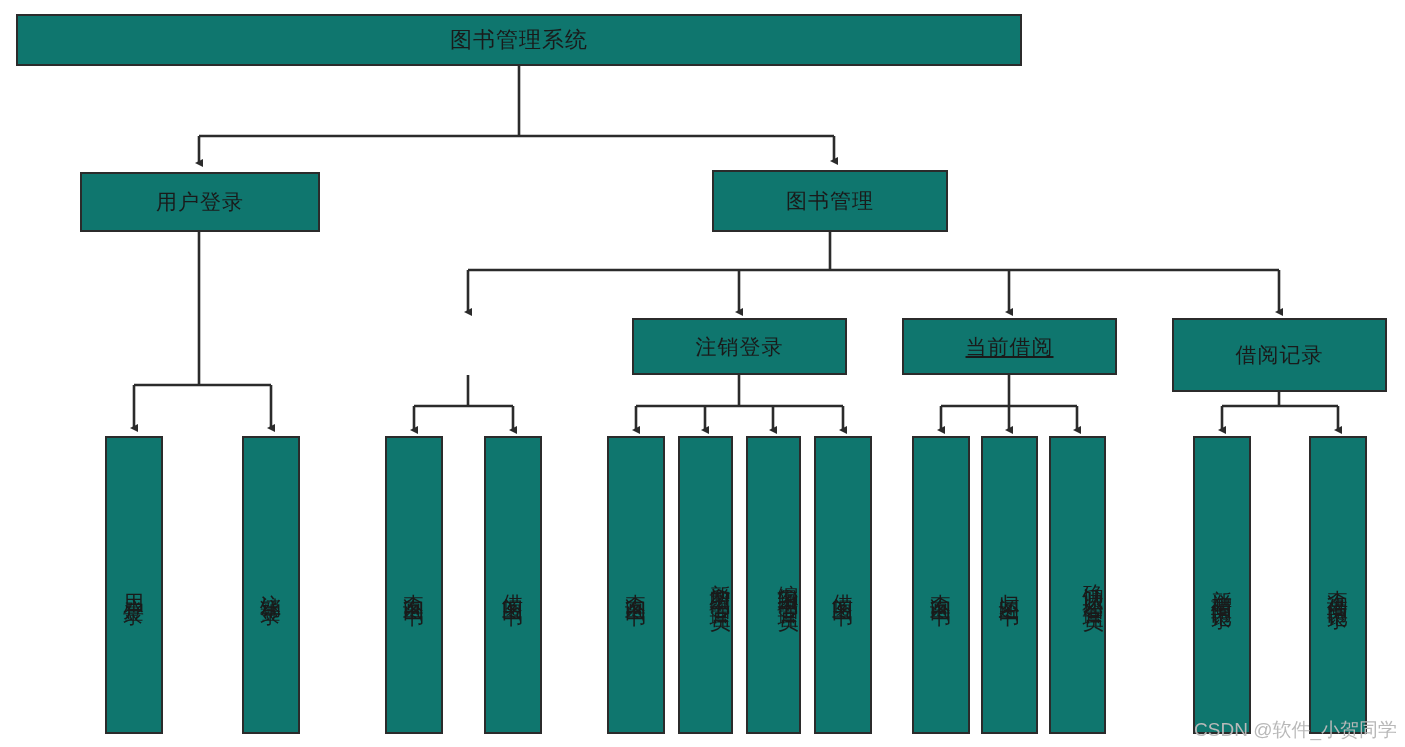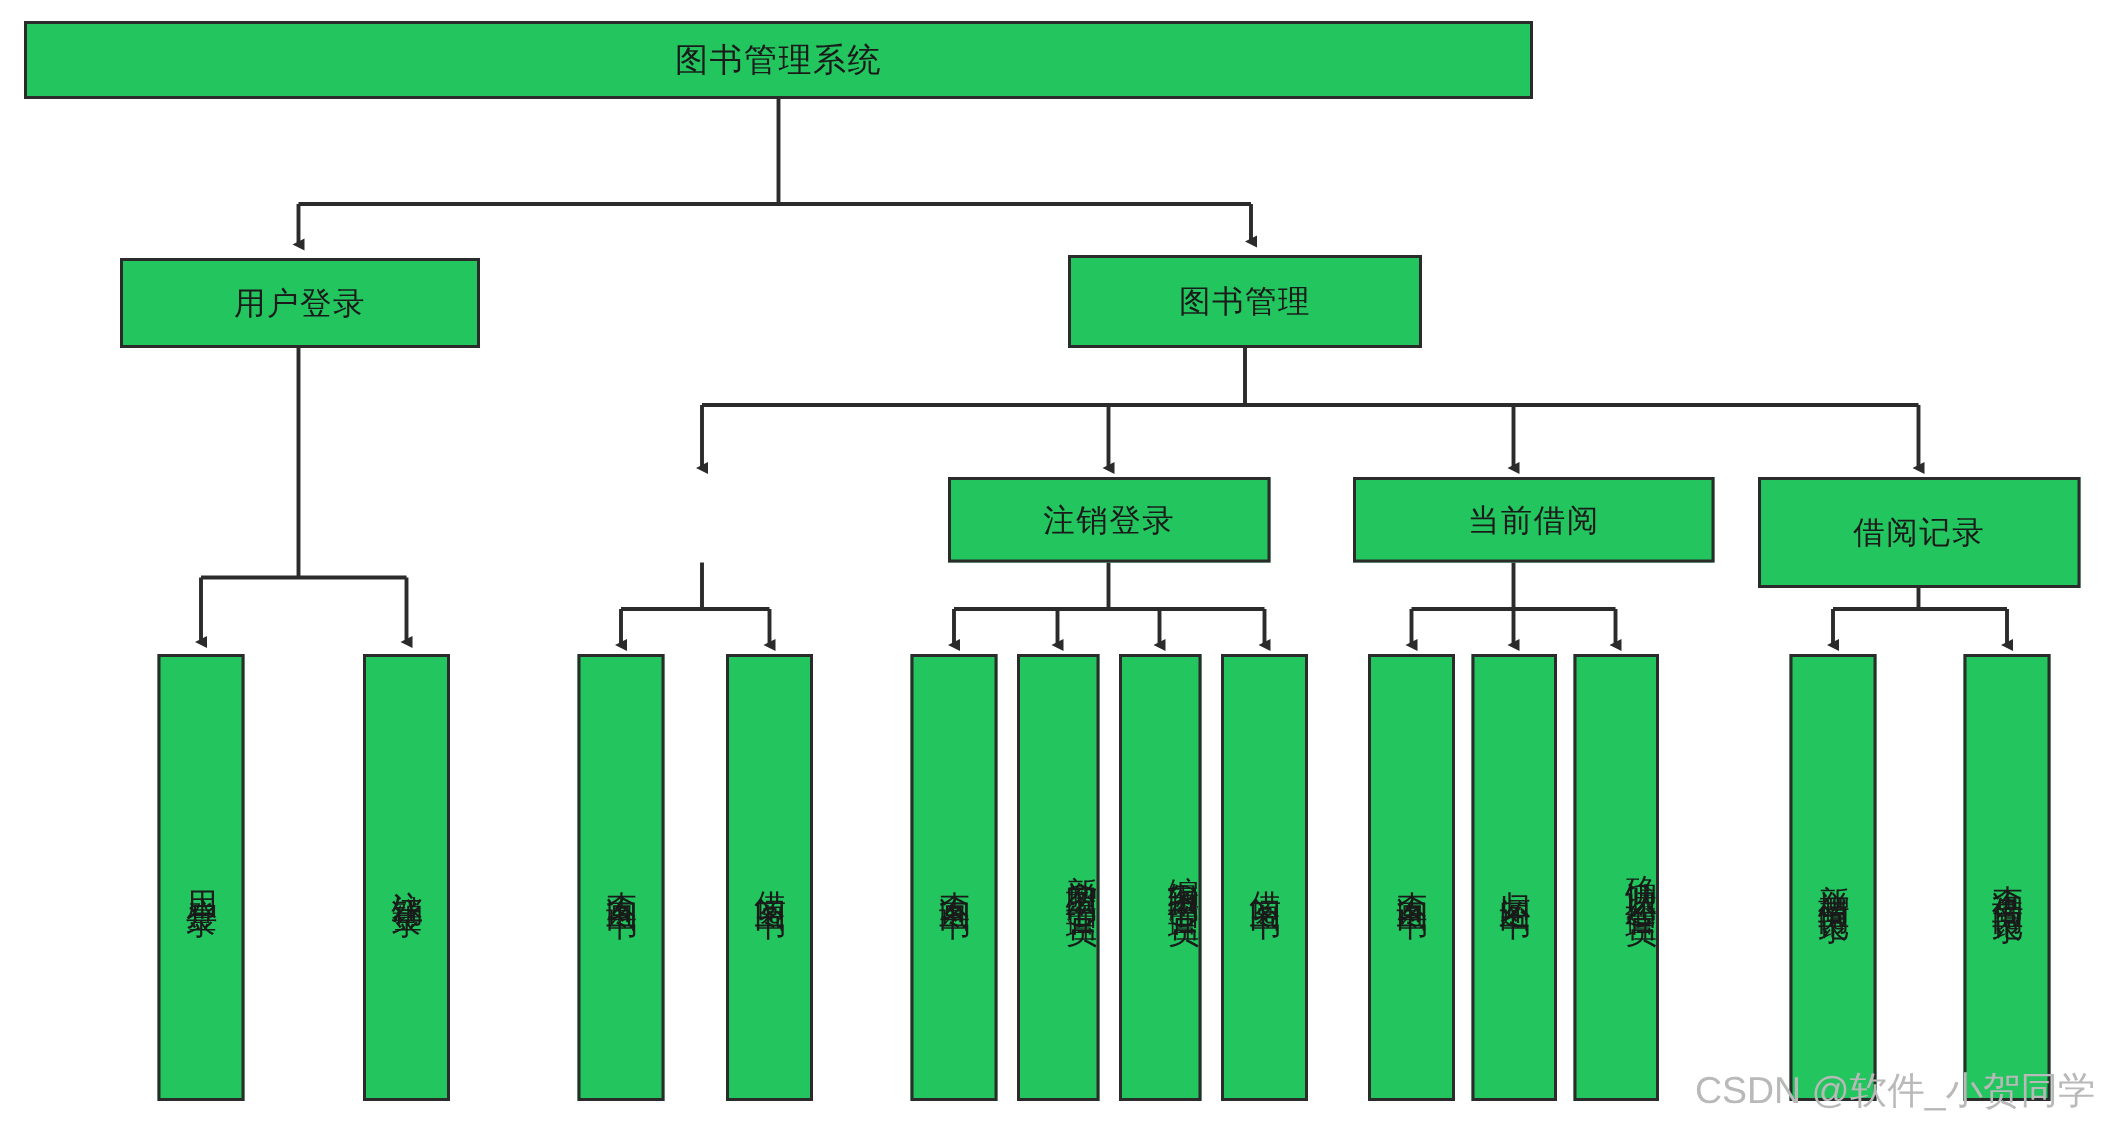--- a/index.html
+++ b/index.html
@@ -23,21 +23,21 @@
     left: 0;
     top: 0;
     width: 1405px;
     height: 747px;
     pointer-events: none;
   }
   .node {
     position: absolute;
     box-sizing: border-box;
     border: 2px solid #2b2b2b;
-    background: #22c55e;
+    background: #0f766e;
     display: flex;
     align-items: center;
     justify-content: center;
     color: #1a1a1a;
     z-index: 2;
   }
   .node.horizontal {
     font-size: 21px;
     letter-spacing: 1px;
   }
@@ -53,21 +53,21 @@
   .node.vertical.top-aligned {
     align-items: flex-start;
   }
   #title-node {
     font-size: 22px;
   }
   #watermark {
     position: absolute;
     right: 8px;
     bottom: 4px;
-    font-size: 25px;
+    font-size: 19px;
     color: #b9b9b9;
     white-space: nowrap;
     z-index: 5;
     font-family: "Liberation Sans", "DejaVu Sans", sans-serif;
     text-align: right;
   }
 </style>
 </head>
 <body>
 
@@ -126,21 +126,21 @@
 
   <div class="node horizontal" id="title-node" style="left:16px; top:14px; width:1006px; height:52px;">图书管理系统</div>
 
   <div class="node horizontal" style="left:80px; top:172px; width:240px; height:60px;">用户登录</div>
 
   <div class="node horizontal" style="left:712px; top:170px; width:236px; height:62px;">图书管理</div>
 
 
   <div class="node horizontal" style="left:632px; top:318px; width:215px; height:57px;">注销登录</div>
 
-  <div class="node horizontal" style="left:902px; top:318px; width:241px; height:57px;">当前借阅</div>
+  <div class="node horizontal" style="left:902px; top:318px; width:215px; height:57px;text-decoration:underline;">当前借阅</div>
 
   <div class="node horizontal" style="left:1172px; top:318px; width:215px; height:74px;">借阅记录</div>
 
   <div class="node vertical" style="left:105px; top:436px; width:58px; height:298px;">用户登录</div>
 
   <div class="node vertical" style="left:242px; top:436px; width:58px; height:298px;">注销登录</div>
 
   <div class="node vertical" style="left:385px; top:436px; width:58px; height:298px;">查询图书</div>
 
   <div class="node vertical" style="left:484px; top:436px; width:58px; height:298px;">借阅图书</div>

